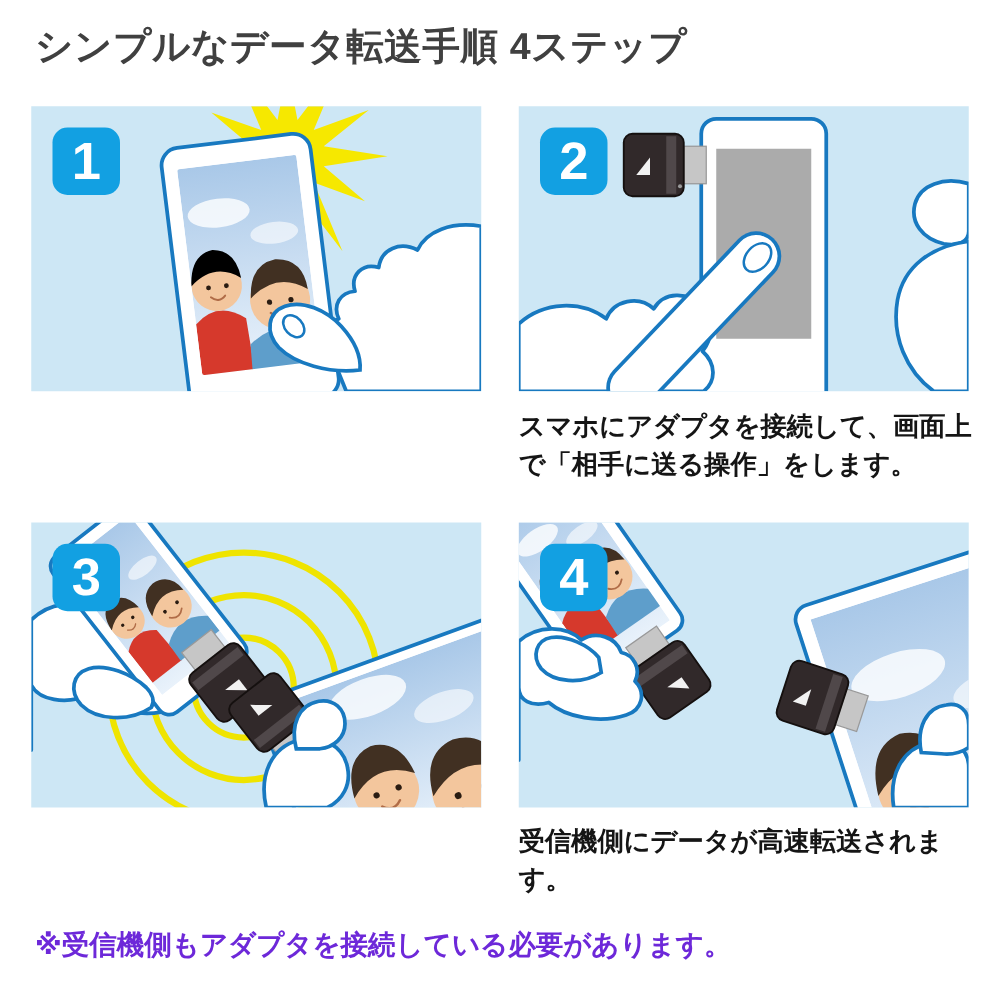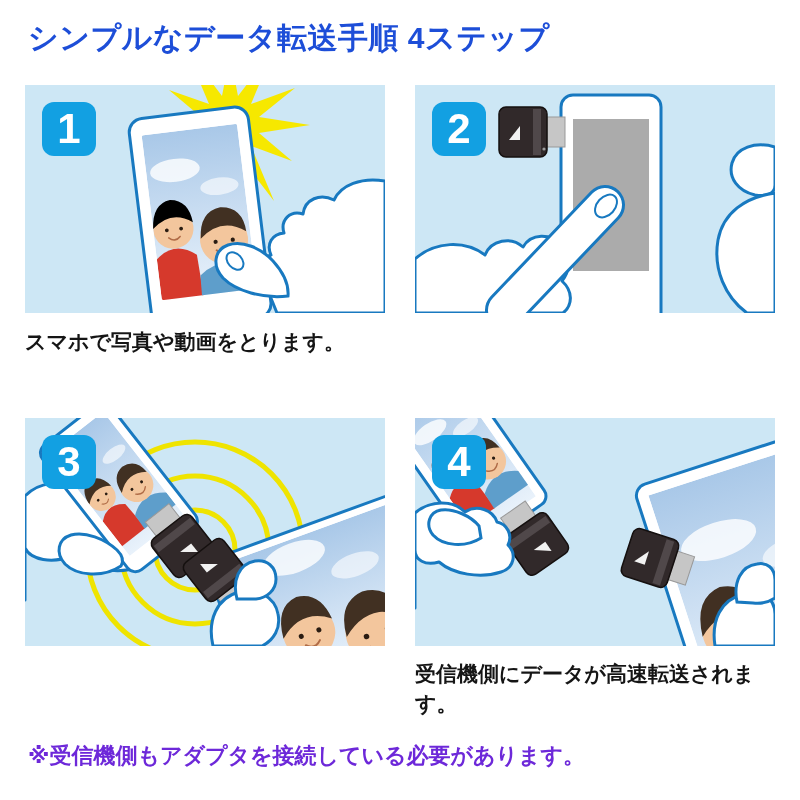--- a/index.html
+++ b/index.html
@@ -1,19 +1,19 @@
 <!DOCTYPE html>
 <html><head>
 <meta charset="utf-8">
 <style>
   * { margin:0; padding:0; box-sizing:border-box; }
   html,body { background:#ffffff; }
   body { width:800px; height:800px; font-family:"Liberation Sans","DejaVu Sans",sans-serif; }
   .page { position:relative; width:800px; height:800px; background:#fff; overflow:hidden; }
-  .title { position:absolute; left:28px; top:20px; font-size:30px; font-weight:700; color:#1d4ed8; letter-spacing:0.5px; line-height:1.2; }
+  .title { position:absolute; left:28px; top:20px; font-size:30px; font-weight:700; color:#404040; letter-spacing:0.5px; line-height:1.2; }
   .panel { position:absolute; width:360px; height:228px; background:#cde7f5; overflow:hidden; }
   .panel svg { position:absolute; left:0; top:0; display:block; }
   #p1 { left:25px; top:85px; }
   #p2 { left:415px; top:85px; }
   #p3 { left:25px; top:418px; }
   #p4 { left:415px; top:418px; }
   .badge { position:absolute; left:17px; top:17px; width:54px; height:54px; border-radius:12px;
            background:#12a0e2; color:#fff; font-size:42px; font-weight:700;
            display:flex; align-items:center; justify-content:center; line-height:1; }
   .caption { position:absolute; width:372px; font-size:21px; font-weight:700; color:#151515; line-height:1.45; }
@@ -230,18 +230,18 @@
       </g>
       <use href="#adp4" transform="translate(235,140) rotate(18) translate(-24,-25)"></use>
       <g>
         <path d="M 300,228 C 296,202 306,182 328,176 C 346,171 360,180 360,196 L 360,228 Z" fill="#fff" stroke="#1879c0" stroke-width="3"></path>
         <path d="M 322,184 C 318,164 326,148 342,146 C 352,144 360,150 360,162 L 360,180 C 354,184 346,186 338,185 Z" fill="#fff" stroke="#1879c0" stroke-width="3"></path>
       </g>
     </svg>
     <div class="badge">4</div>
   </div>
 
-  <p class="caption" id="c1"><span>スマホで写真や動画をとります。</span></p>
+  <p class="caption" id="c2"><span>スマホにアダプタを接続して、画面上で「相手に送る操作」をします。</span></p>
   <p class="caption" id="c4"><span>受信機側にデータが高速転送されます。</span></p>
 
   <p class="footnote">※受信機側もアダプタを接続している必要があります。</p>
 
 </div>
 
 </body></html>

